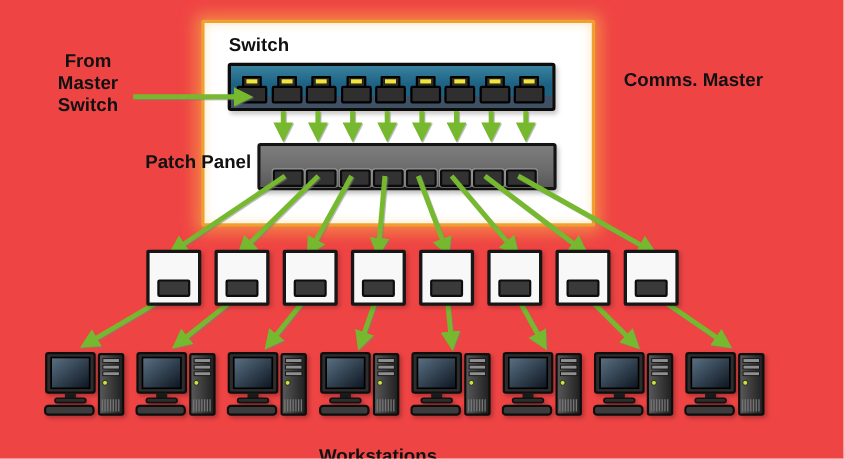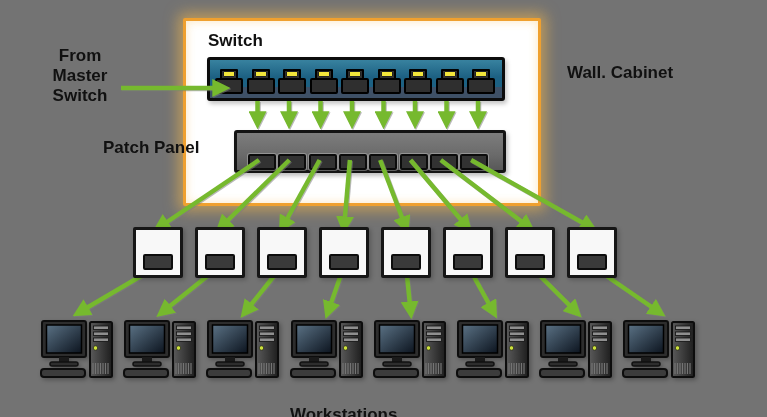--- a/index.html
+++ b/index.html
@@ -1,17 +1,17 @@
 <!DOCTYPE html>
 <html><head>
 <meta charset="utf-8">
 <style>
   html,body{margin:0;padding:0;background:#fff;}
   #canvas{
-    position:relative;width:767px;height:417px;background:#737373;overflow:hidden;
+    position:relative;width:767px;height:417px;background:#ef4444;overflow:hidden;
     font-family:"Liberation Sans", sans-serif;color:#111;
   }
   .lbl{position:absolute;font-weight:bold;font-size:17px;line-height:20px;white-space:pre-line;}
   
   #cabinet{
     position:absolute;left:183px;top:18px;width:352px;height:182px;
     border:3px solid #efa02f;border-radius:2px;background:#fff;
     box-shadow:0 0 14px 5px rgba(247,186,73,.55), inset 0 0 9px 1px rgba(247,186,73,.30);
   }
   
@@ -48,22 +48,22 @@
 <body>
 
 <div id="canvas">
 
   <div id="cabinet"></div>
 
   <div class="lbl" style="left:30px;top:46px;width:100px;text-align:center;">From
 Master
 Switch</div>
   <div class="lbl" style="left:208px;top:31px;">Switch</div>
-  <div class="lbl" style="left:103px;top:138px;">Patch Panel</div>
-  <div class="lbl" style="left:567px;top:63px;">Wall. Cabinet</div>
+  <div class="lbl" style="left:132px;top:138px;">Patch Panel</div>
+  <div class="lbl" style="left:567px;top:63px;">Comms. Master</div>
   <div class="lbl" style="left:290px;top:405px;width:180px;text-align:left;">Workstations</div>
 
   <div id="switch-dev">
       <div class="swtab" style="left: 10px; top: 9px;"></div>
       <div class="swled" style="left: 13px; top: 11px;"></div>
       <div class="swport" style="left: 5px; top: 18px;"></div>
       <div class="swtab" style="left: 41.5px; top: 9px;"></div>
       <div class="swled" style="left: 44.5px; top: 11px;"></div>
       <div class="swport" style="left: 36.5px; top: 18px;"></div>
       <div class="swtab" style="left: 73px; top: 9px;"></div>

